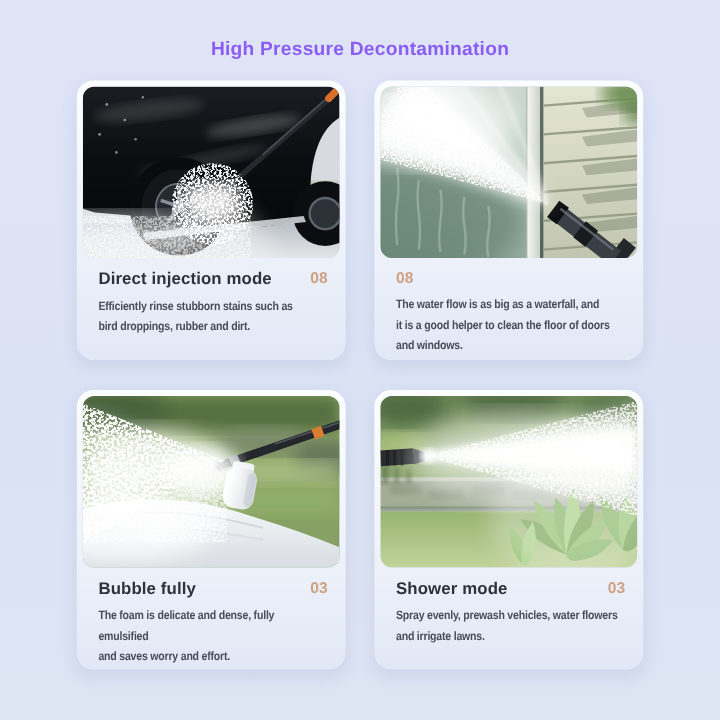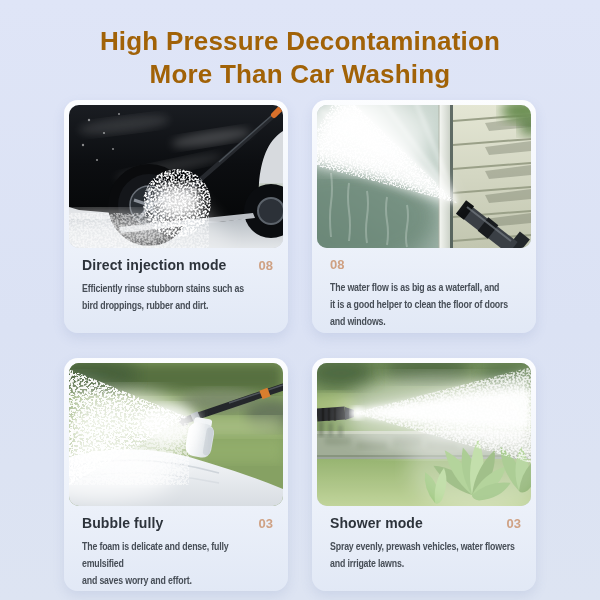--- a/index.html
+++ b/index.html
@@ -2,54 +2,53 @@
 <html><head>
 <meta charset="utf-8">
 <style>
   html,body{margin:0;padding:0;width:600px;height:600px;overflow:hidden;}
   body{
     font-family:"Liberation Sans", sans-serif;
     background:linear-gradient(180deg,#dfe5f7 0%,#dbe2f4 55%,#dde4f2 100%);
     -webkit-font-smoothing:antialiased;
   }
   .header{padding-top:25px;text-align:center;}
-  .hline{font-size:26px;font-weight:bold;color:#a16207;line-height:33px;letter-spacing:.2px;}
+  .hline{font-size:16px;font-weight:bold;color:#8b5cf6;line-height:33px;letter-spacing:.2px;}
   .grid{
     width:472px;margin:9px auto 0;
     display:grid;grid-template-columns:224px 224px;column-gap:24px;row-gap:25px;
   }
   .card{
     width:224px;height:233px;border-radius:14px;box-sizing:border-box;
     background:linear-gradient(180deg,rgba(253,254,255,.96) 0%,rgba(240,244,251,.92) 55%,rgba(226,233,246,.9) 100%);
     box-shadow:0 5px 12px rgba(110,130,180,.16);
     padding:5px 5px 0 5px;
   }
   .photo{
     width:214px;height:143px;border-radius:10px;overflow:hidden;position:relative;
     background:#cfd5dc;
   }
   .photo svg{display:block;width:214px;height:143px;}
   .card-body{padding:9px 10px 0 13px;}
-  .title-row{display:flex;justify-content:space-between;align-items:center;}
+  .title-row{display:flex;justify-content:space-between;align-items:flex-start;}
   .card-title{font-size:14px;font-weight:bold;color:#2d333b;letter-spacing:.1px;}
   .card-num{font-size:13px;font-weight:bold;color:#cfa183;}
   .card-desc{
     margin-top:7px;font-size:10px;font-weight:bold;color:#474e57;
     line-height:17px;letter-spacing:-.2px;white-space:pre-line;
     transform:scaleX(.88);transform-origin:0 0;width:113%;
   }
 </style>
 </head>
 <body>
 
 <div>
 
   <div class="header">
     <div class="hline">High Pressure Decontamination</div>
-    <div class="hline">More Than Car Washing</div>
   </div>
 
   <div class="grid">
 
     <div class="card">
       <div class="photo">
         <svg viewBox="0 0 214 143" preserveAspectRatio="none">
           <defs>
             <linearGradient id="s1car" x1="0" y1="0" x2="0" y2="1">
               <stop offset="0" stop-color="#1a1d22"></stop>

